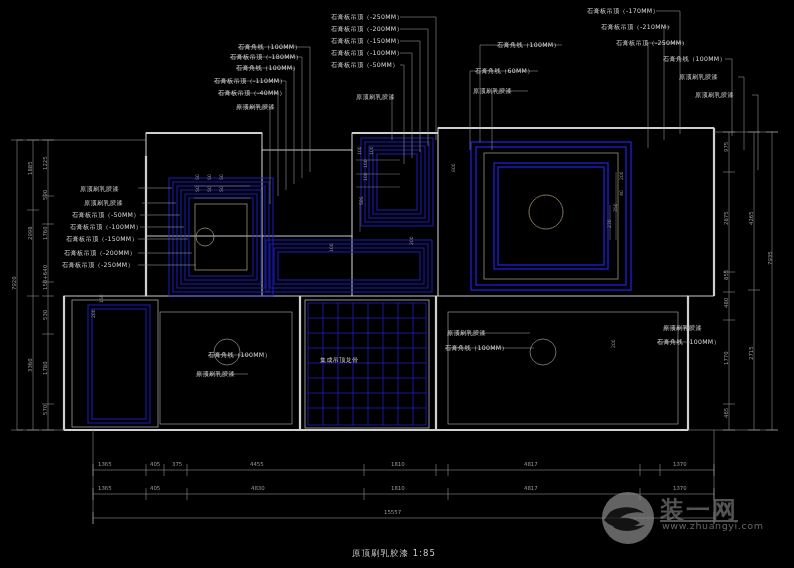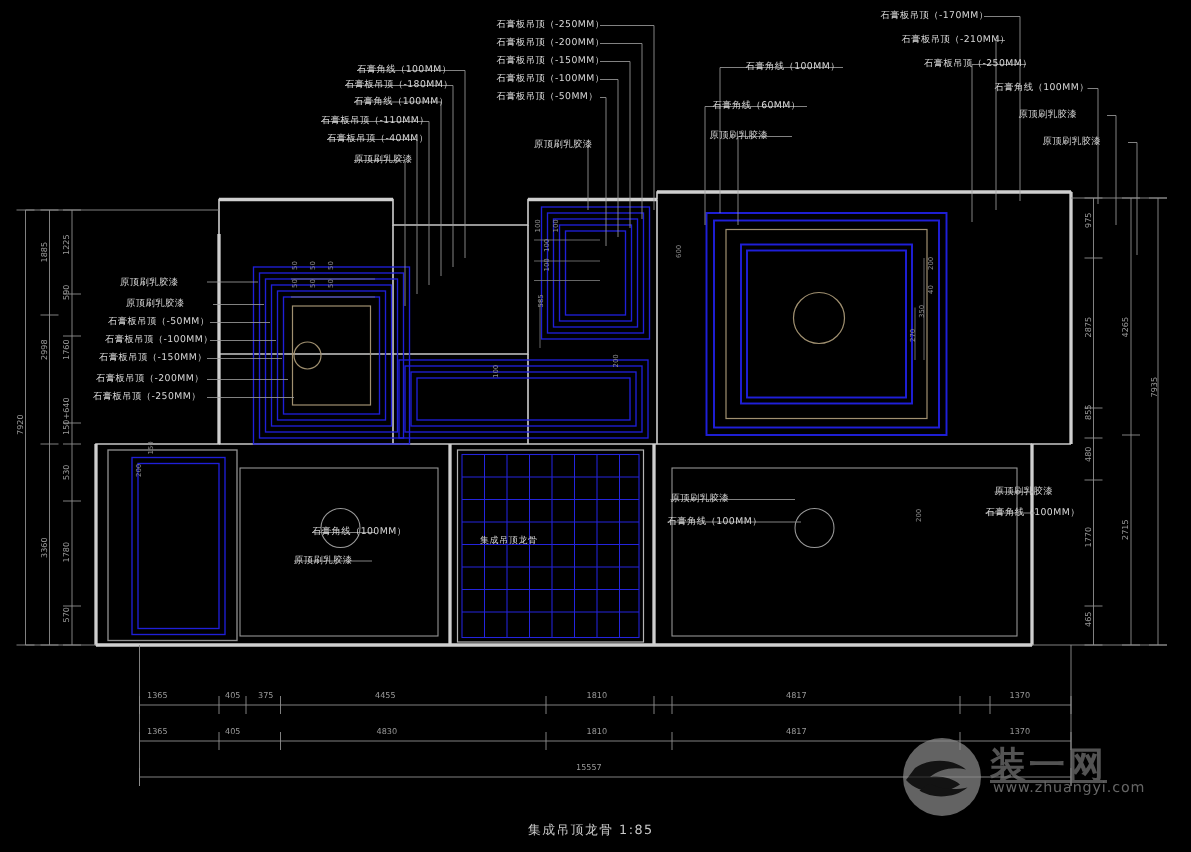--- a/index.html
+++ b/index.html
@@ -376,20 +376,20 @@
       <div class="tiny dimv" style="left: 608px; top: 228px;">270</div>
       <div class="tiny dimv" style="left: 410px; top: 245px;">200</div>
       <div class="tiny dimv" style="left: 330px; top: 252px;">100</div>
       <div class="tiny dimv" style="left: 92px; top: 318px;">200</div>
       <div class="tiny dimv" style="left: 100px; top: 303px;">150</div>
       <div class="tiny dimv" style="left: 612px; top: 348px;">200</div>
     </div>
 
   <div class="dim" id="dim-total" style="left: 384px; top: 510px;">15557</div>
 
-  <div class="title" style="left:352px;top:548px;">集成吊顶龙骨  1:85</div>
+  <div class="title" style="left:352px;top:548px;">原顶刷乳胶漆  1:85</div>
 
   <div id="wm">
     <div class="wmcn">装一网</div>
     <div class="wmtxt">www.zhuangyi.com</div>
   </div>
 
 </div>
 
 </body></html>

